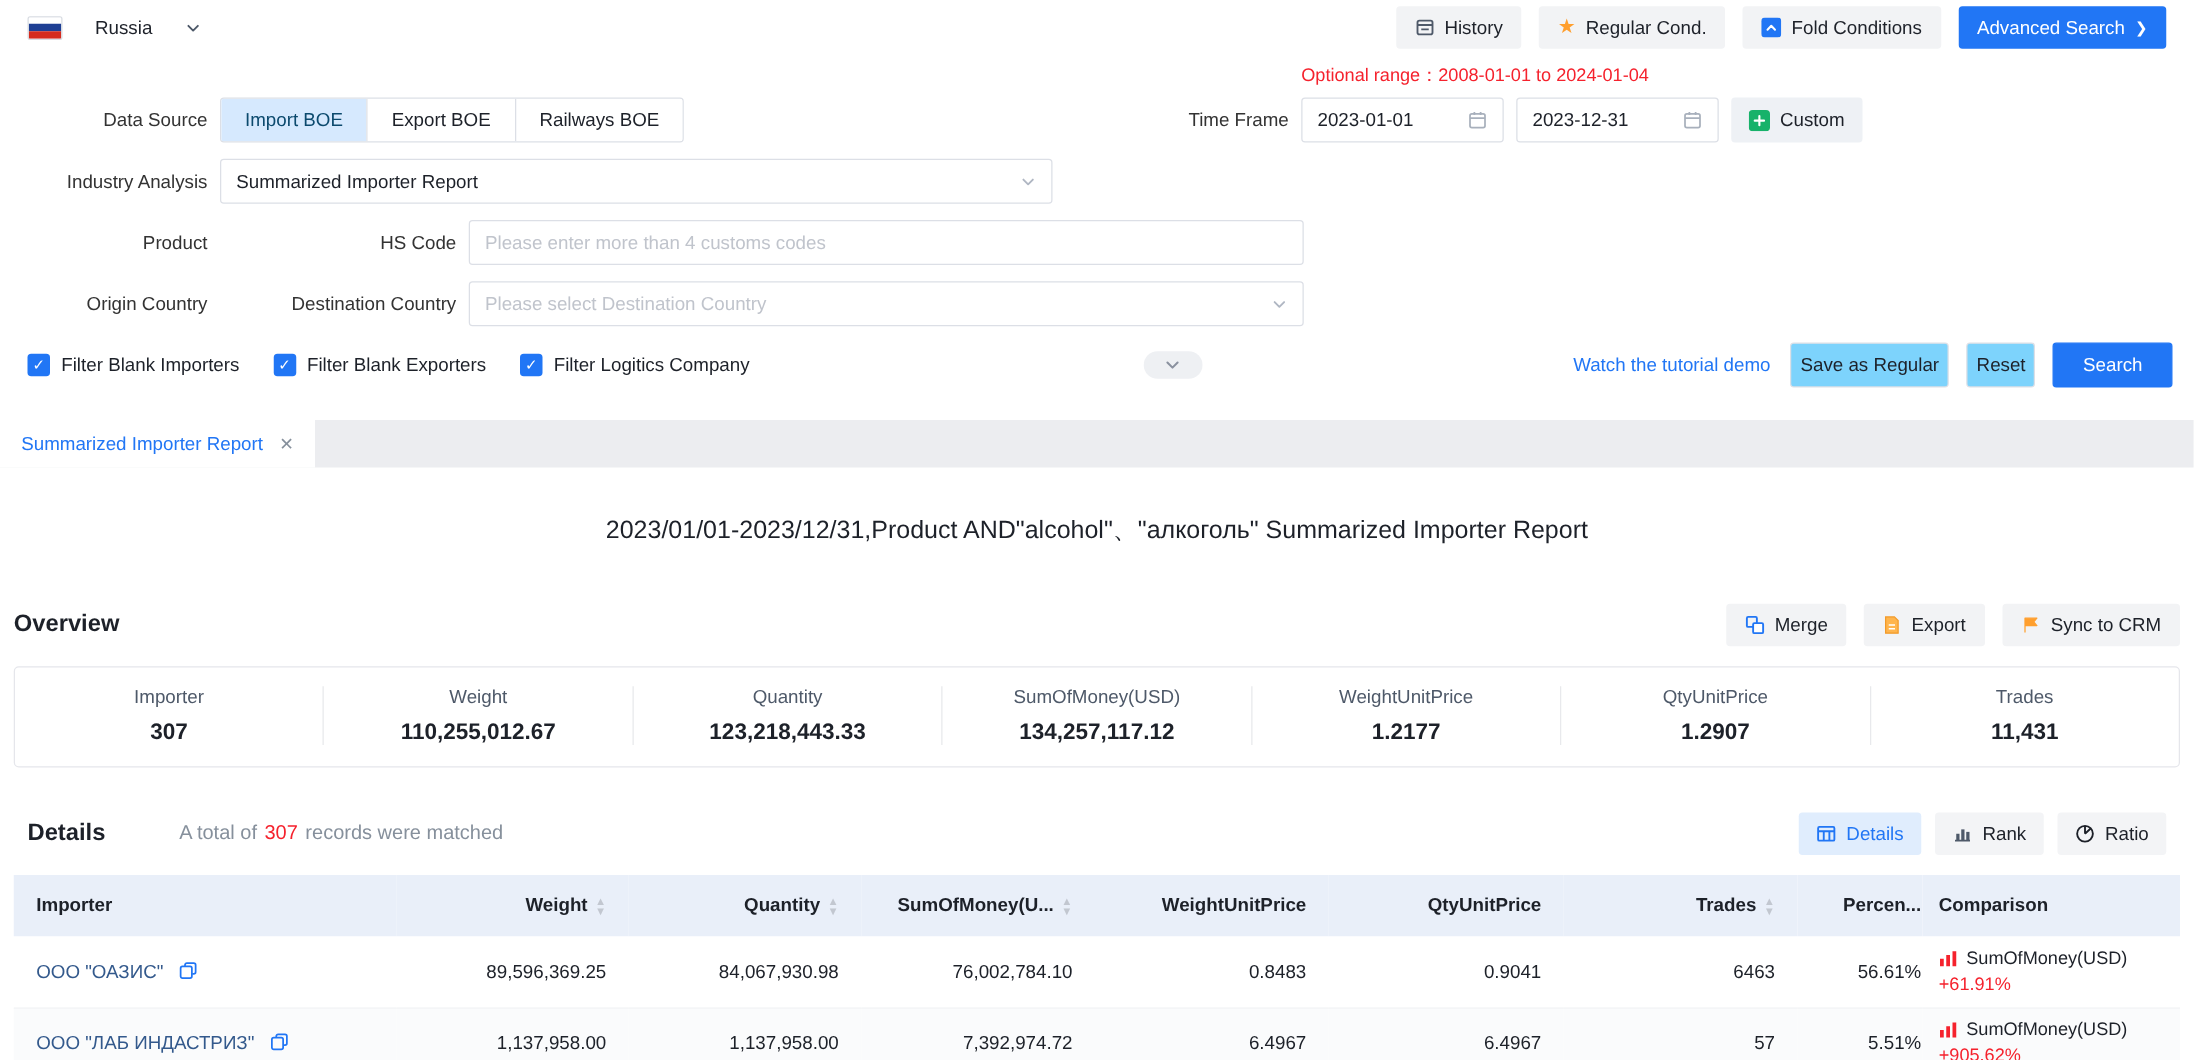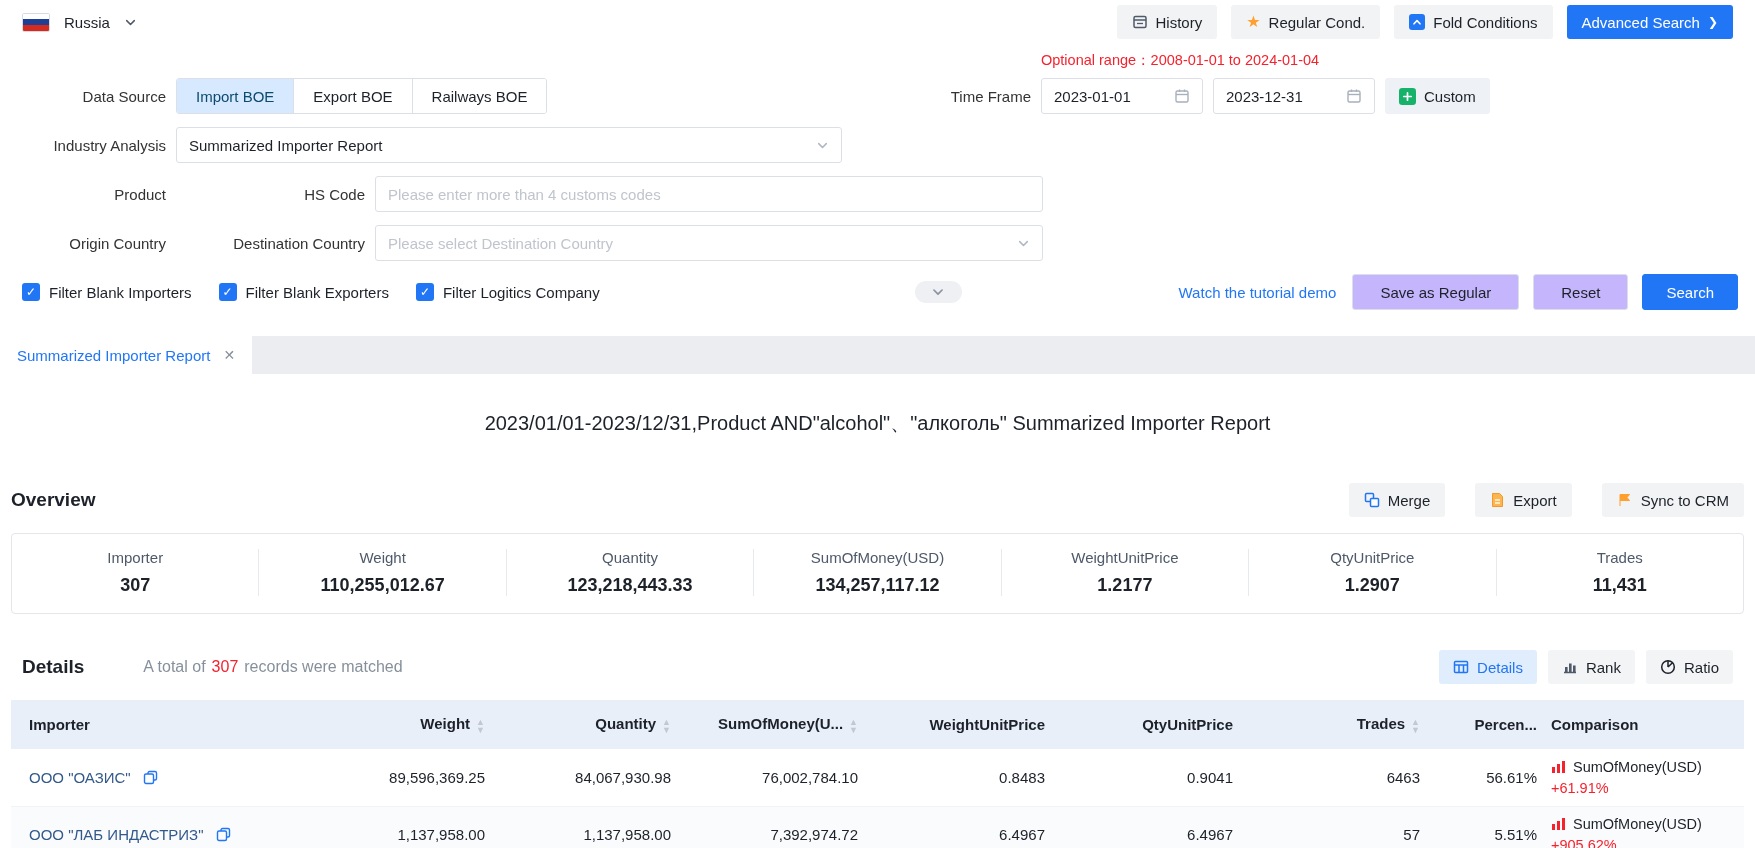--- a/index.html
+++ b/index.html
@@ -4,21 +4,21 @@
 <style>
   * { box-sizing: border-box; }
   body {
     width: 1755px; height: 848px; overflow: hidden; margin: 0;
     font-family: "Liberation Sans", sans-serif; color: #1d2129; background: #fff;
   }
   svg { display: block; flex: none; }
 
   
   .topbar { height: 44px; display: flex; justify-content: space-between; align-items: center; padding: 0 22px; }
-  .country { display: flex; align-items: center; gap: 14px; font-size: 15px; cursor: pointer; }
+  .country { display: flex; align-items: center; gap: 26px; font-size: 15px; cursor: pointer; }
   .flag { width: 28px; height: 19px; border-radius: 2px; overflow: hidden; display: inline-flex; flex-direction: column; border: 1px solid #d8dce2; }
   .flag i { flex: 1; display: block; }
   .flag .f1 { background: #fff; } .flag .f2 { background: #1e3f94; } .flag .f3 { background: #d52b1e; }
   .top-actions { display: flex; gap: 14px; align-items: center; }
   .tbtn { height: 34px; display: inline-flex; align-items: center; gap: 8px; padding: 0 15px;
           background: #f2f3f5; border: none; border-radius: 3px; font-size: 15px; color: #1d2129;
           font-family: inherit; cursor: pointer; }
   .tbtn.primary { background: #2176f5; color: #fff; }
   .star-ico { color: #ff9f2e; font-size: 16px; line-height: 1; }
   .chev-right { font-size: 12px; }
@@ -55,35 +55,35 @@
                justify-content: center; cursor: pointer; }
   .globe-wrap { margin-left: 12px; cursor: pointer; }
   .filters { padding-left: 22px; margin: 4px 0 26px; display: flex; align-items: center; }
   .cb-item { display: flex; align-items: center; gap: 9px; margin-right: 27px; cursor: pointer; font-size: 15px; }
   .cb { width: 18px; height: 18px; background: #2176f5; border-radius: 3px; color: #fff; font-size: 12px;
         display: flex; align-items: center; justify-content: center; flex: none; }
   .pill { width: 47px; height: 22px; border-radius: 11px; background: #eef0f3; display: flex;
           align-items: center; justify-content: center; margin-left: 288px; cursor: pointer; }
   .fr-actions { margin-left: auto; display: flex; align-items: center; gap: 14px; padding-right: 17px; }
   .link { color: #2176f5; font-size: 15px; cursor: pointer; margin-right: 2px; }
-  .btn { height: 36px; padding: 0 27px; border: 1px solid #dcdfe6; background: #c4b5fd; border-radius: 3px;
+  .btn { height: 36px; padding: 0 7px; border: 1px solid #dcdfe6; background: #7dd3fc; border-radius: 3px;
          font-size: 15px; font-family: inherit; cursor: pointer; color: #1d2129; }
   .btn.primary { background: #2176f5; border-color: #2176f5; color: #fff; padding: 0 23px; }
 
   
   .tabbar { background: #ecedf0; height: 38px; display: flex; align-items: stretch; }
   .tab { background: #fff; display: flex; align-items: center; gap: 13px; padding: 0 17px;
          font-size: 15px; color: #2176f5; cursor: pointer; }
   .tab-close { color: #86909c; font-size: 14px; cursor: pointer; }
 
   
   .report-title { text-align: center; font-size: 20px; font-weight: 500; color: #1d2129; margin: 36px 0 46px; }
   .section-head { display: flex; align-items: center; padding: 0 11px; }
   .sec-title { font-size: 19px; font-weight: bold; margin: 0; }
-  .head-actions { margin-left: auto; display: flex; gap: 30px; }
+  .head-actions { margin-left: auto; display: flex; gap: 14px; }
 
   .stats { display: flex; border: 1px solid #e5e6eb; border-radius: 4px; margin: 16px 11px 0; padding: 15px 0 17px; }
   .stat { flex: 1; text-align: center; border-right: 1px solid #e8e9ec; }
   .stat:last-child { border-right: none; }
   .stat .sl { font-size: 15px; color: #4e5969; }
   .stat .sv { font-size: 18px; font-weight: bold; margin-top: 9px; color: #1d2129; }
 
   .details-head { margin: 36px 11px 16px; gap: 43px; }
   .matched { margin-left: 16px; font-size: 16px; color: #86909c; }
   .matched .red { color: #f5222d; margin: 0 6px; }

